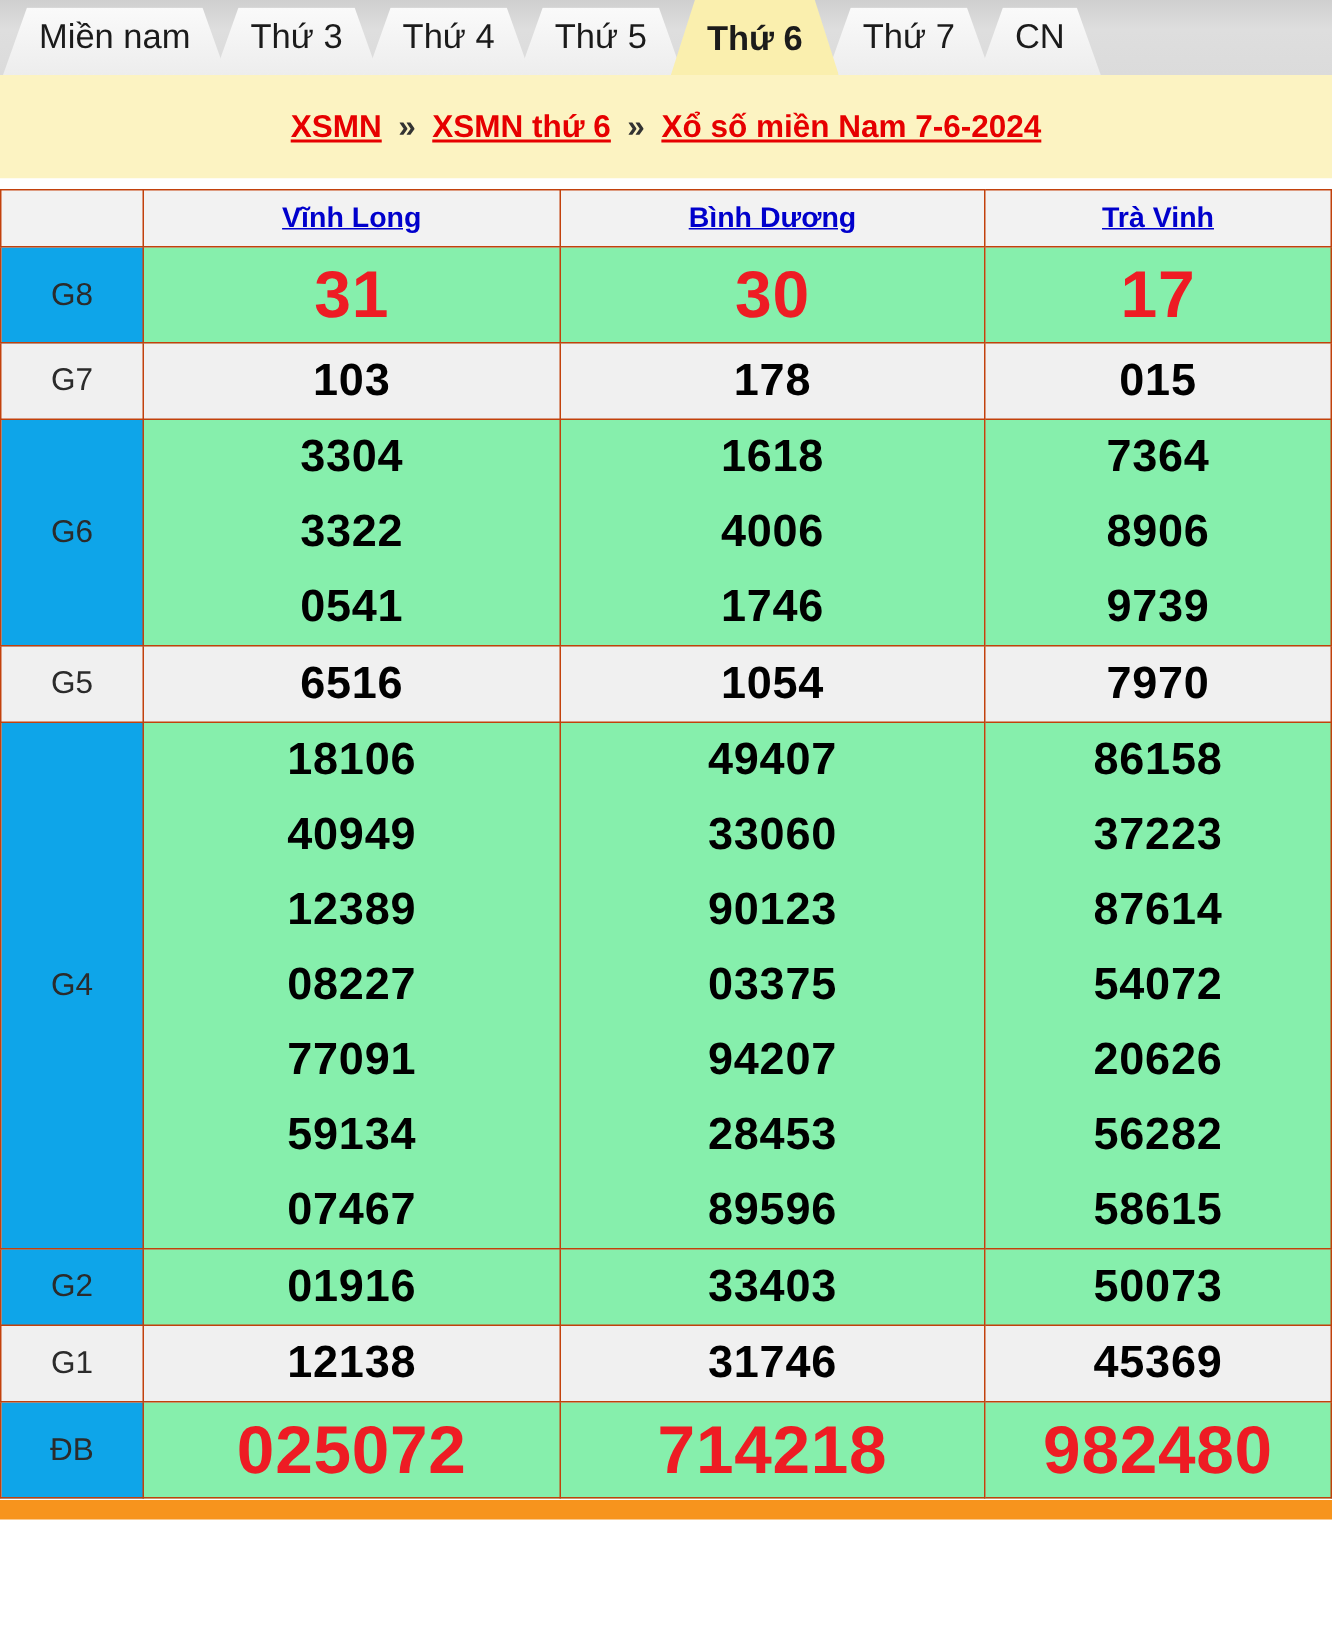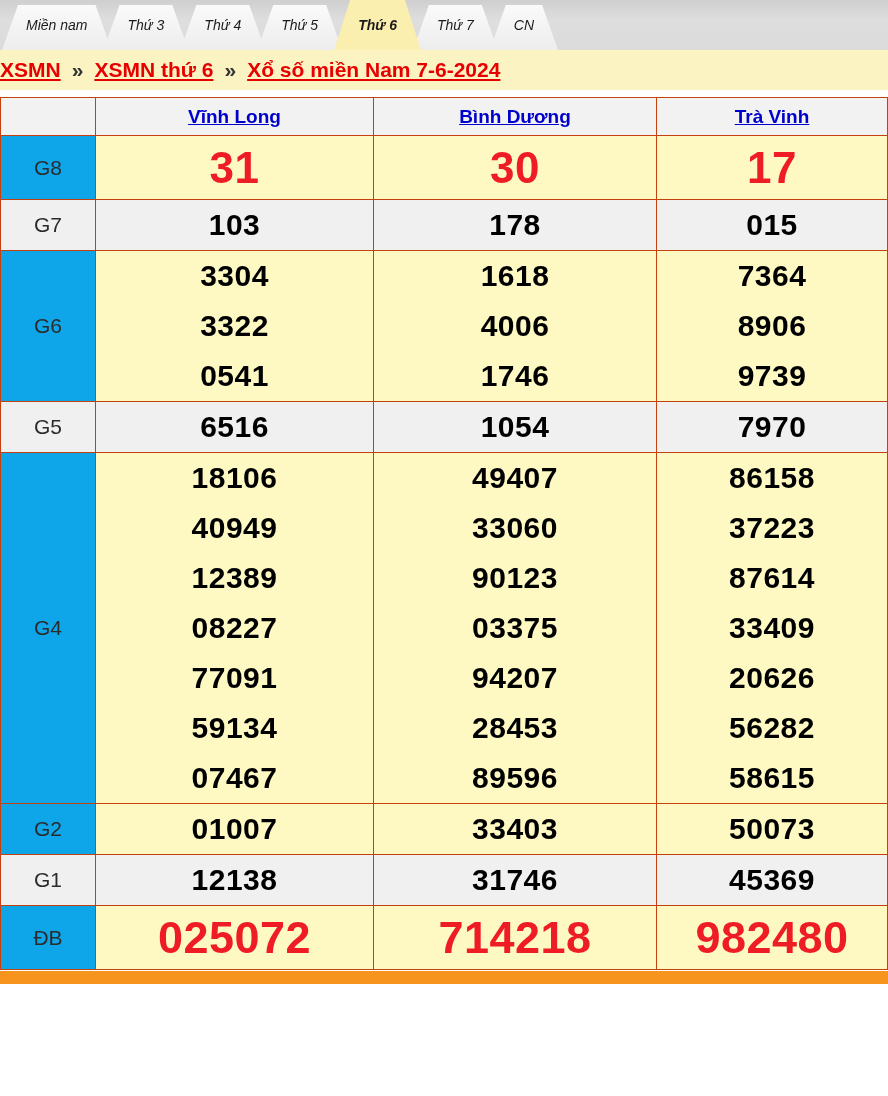--- a/index.html
+++ b/index.html
@@ -23,41 +23,40 @@
   }
   .tab {
     height: 45px;
     display: flex;
     align-items: center;
     justify-content: center;
     padding: 0 24px 6px 24px;
     margin-right: -8px;
     background: linear-gradient(180deg, #fafafa, #ededed);
     clip-path: polygon(16px 0, calc(100% - 16px) 0, 100% 100%, 0 100%);
-    font-size: 14px;
+    font-size: 23px;
     color: #1b1b1b;
     white-space: nowrap;
     cursor: pointer;
-    font-style: italic;
   }
   .tab.active {
     background: #faefae;
     font-weight: bold;
     height: 50px;
     padding-bottom: 0;
     z-index: 2;
   }
 
   
   .crumbstrip {
-    height: 40px;
+    height: 69px;
     background: #fcf3c2;
     display: flex;
     align-items: center;
-    justify-content: flex-start;
+    justify-content: center;
     gap: 11px;
     font-size: 21px;
     font-weight: bold;
   }
   .crumbstrip a {
     color: #e60000;
     text-decoration: underline;
     cursor: pointer;
   }
   .crumbstrip .sep { color: #333; text-decoration: none; }
@@ -85,21 +84,21 @@
     font-weight: bold;
     text-decoration: underline;
     cursor: pointer;
   }
   td.rowlabel {
     font-size: 21px;
     font-weight: 400;
     color: #2b2b2b;
     background: #0ea5e9;
   }
-  td.vals { background: #fef9c3; }
+  td.vals { background: #86efac; }
   tr.shade td { background: #f0f0f0; }
   .num {
     font-weight: bold;
     color: #000;
     font-size: 30px;
     line-height: 50px;
     letter-spacing: 0.5px;
   }
   tr.row-g8 .num {
     font-size: 44px;
@@ -229,30 +228,30 @@
           <div class="num">90123</div>
           <div class="num">03375</div>
           <div class="num">94207</div>
           <div class="num">28453</div>
           <div class="num">89596</div>
         </td>
         <td class="vals">
           <div class="num">86158</div>
           <div class="num">37223</div>
           <div class="num">87614</div>
-          <div class="num">33409</div>
+          <div class="num">54072</div>
           <div class="num">20626</div>
           <div class="num">56282</div>
           <div class="num">58615</div>
         </td>
       </tr>
       <tr class="">
         <td class="rowlabel">G2</td>
         <td class="vals">
-          <div class="num">01007</div>
+          <div class="num">01916</div>
         </td>
         <td class="vals">
           <div class="num">33403</div>
         </td>
         <td class="vals">
           <div class="num">50073</div>
         </td>
       </tr>
       <tr class="shade">
         <td class="rowlabel">G1</td>

